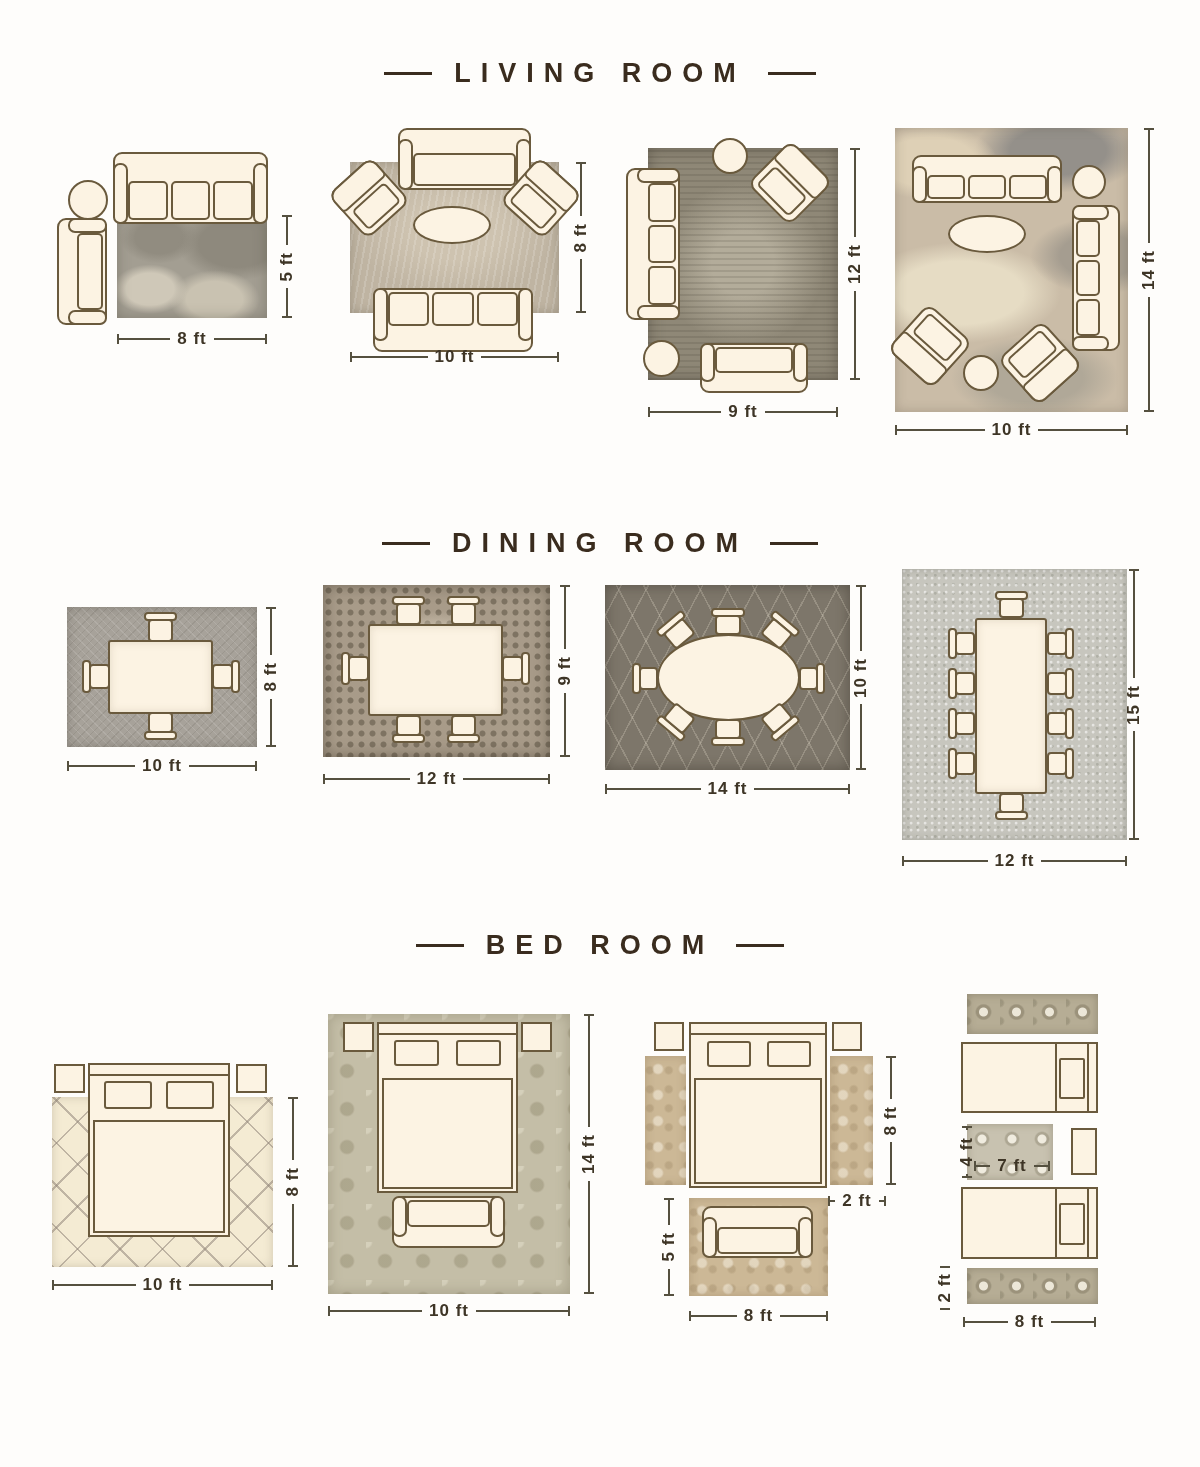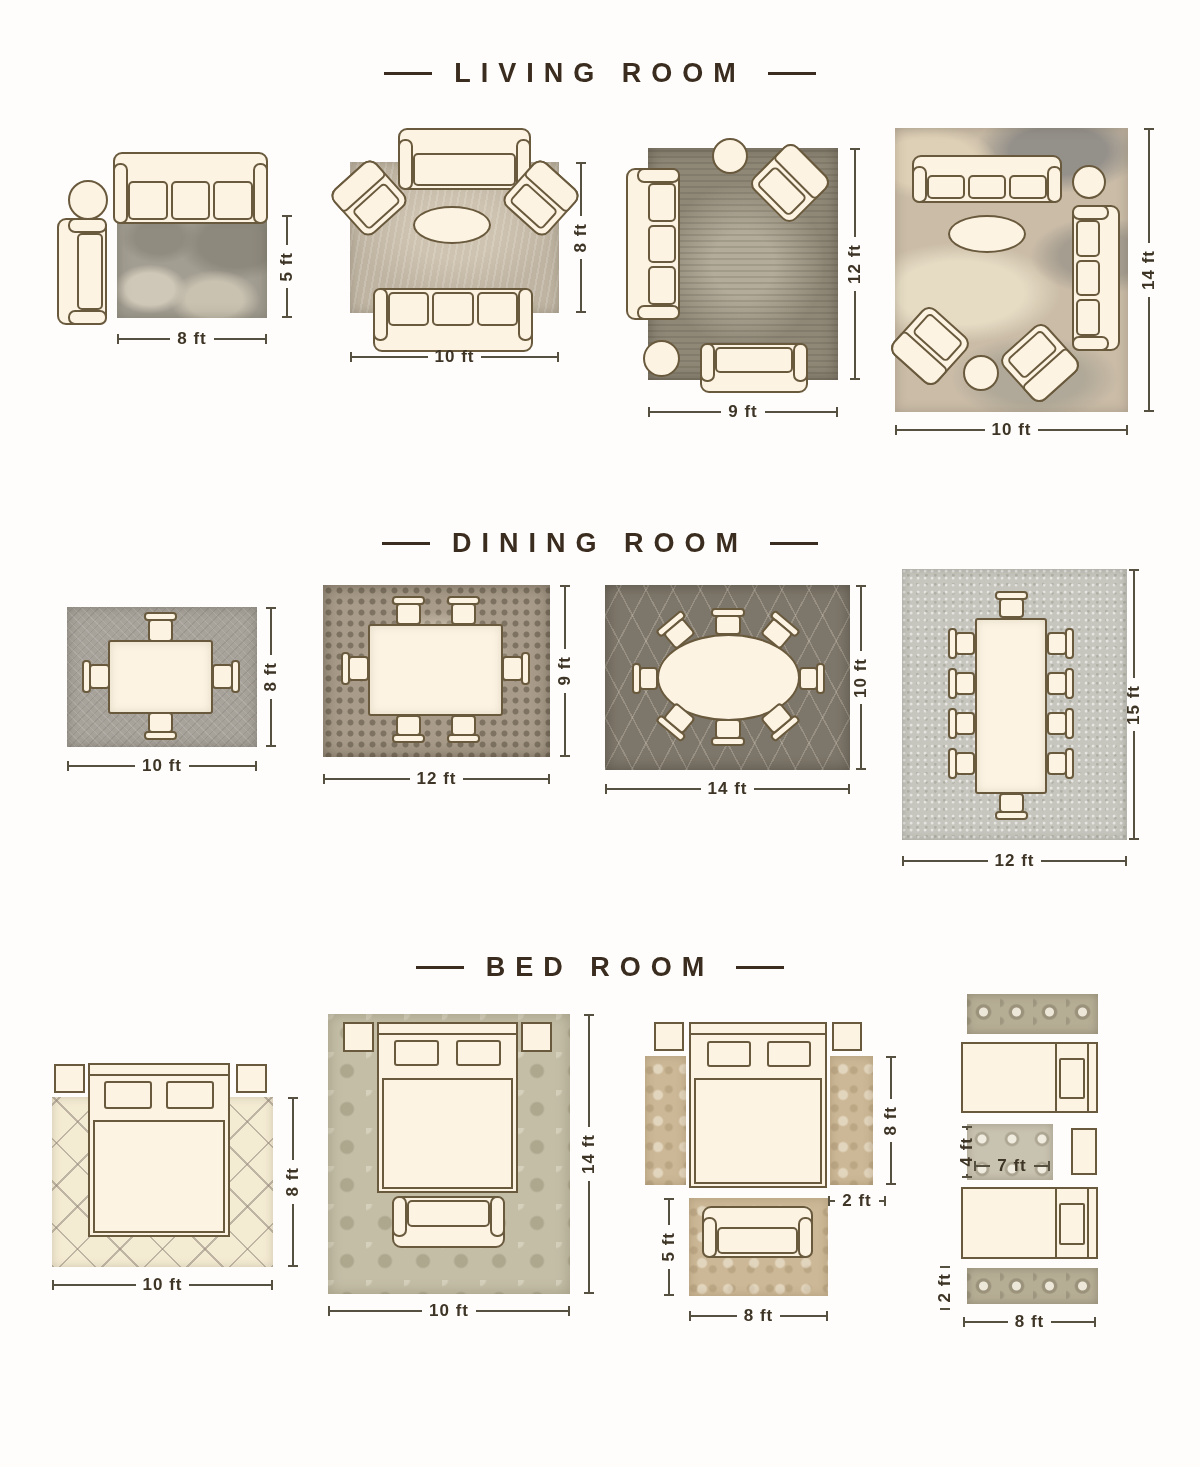--- a/index.html
+++ b/index.html
@@ -450,21 +450,21 @@
     <span class="ln"></span>
       <span class="lbl">15 ft</span>
       <span class="ln"></span>
   </div>
   <div class="dim dim-h" style="left:902px;top:851px;width:225px;">
     <span class="ln"></span>
       <span class="lbl">12 ft</span>
       <span class="ln"></span>
   </div>
 
-  <div class="sec-head" style="top:952px;">
+  <div class="sec-head" style="top:930px;">
     <span class="hline"></span>
     <h2>BED ROOM</h2>
     <span class="hline"></span>
   </div>
 
   <div class="nstand" style="left:54px;top:1064px;width:31px;height:29px;"></div>
   <div class="nstand" style="left:236px;top:1064px;width:31px;height:29px;"></div>
   <div class="rug rug-br1" style="left:52px;top:1097px;width:221px;height:170px;"></div>
   <div class="bed" style="left:88px;top:1063px;width:142px;height:174px;">
     <div class="hboard"></div>

